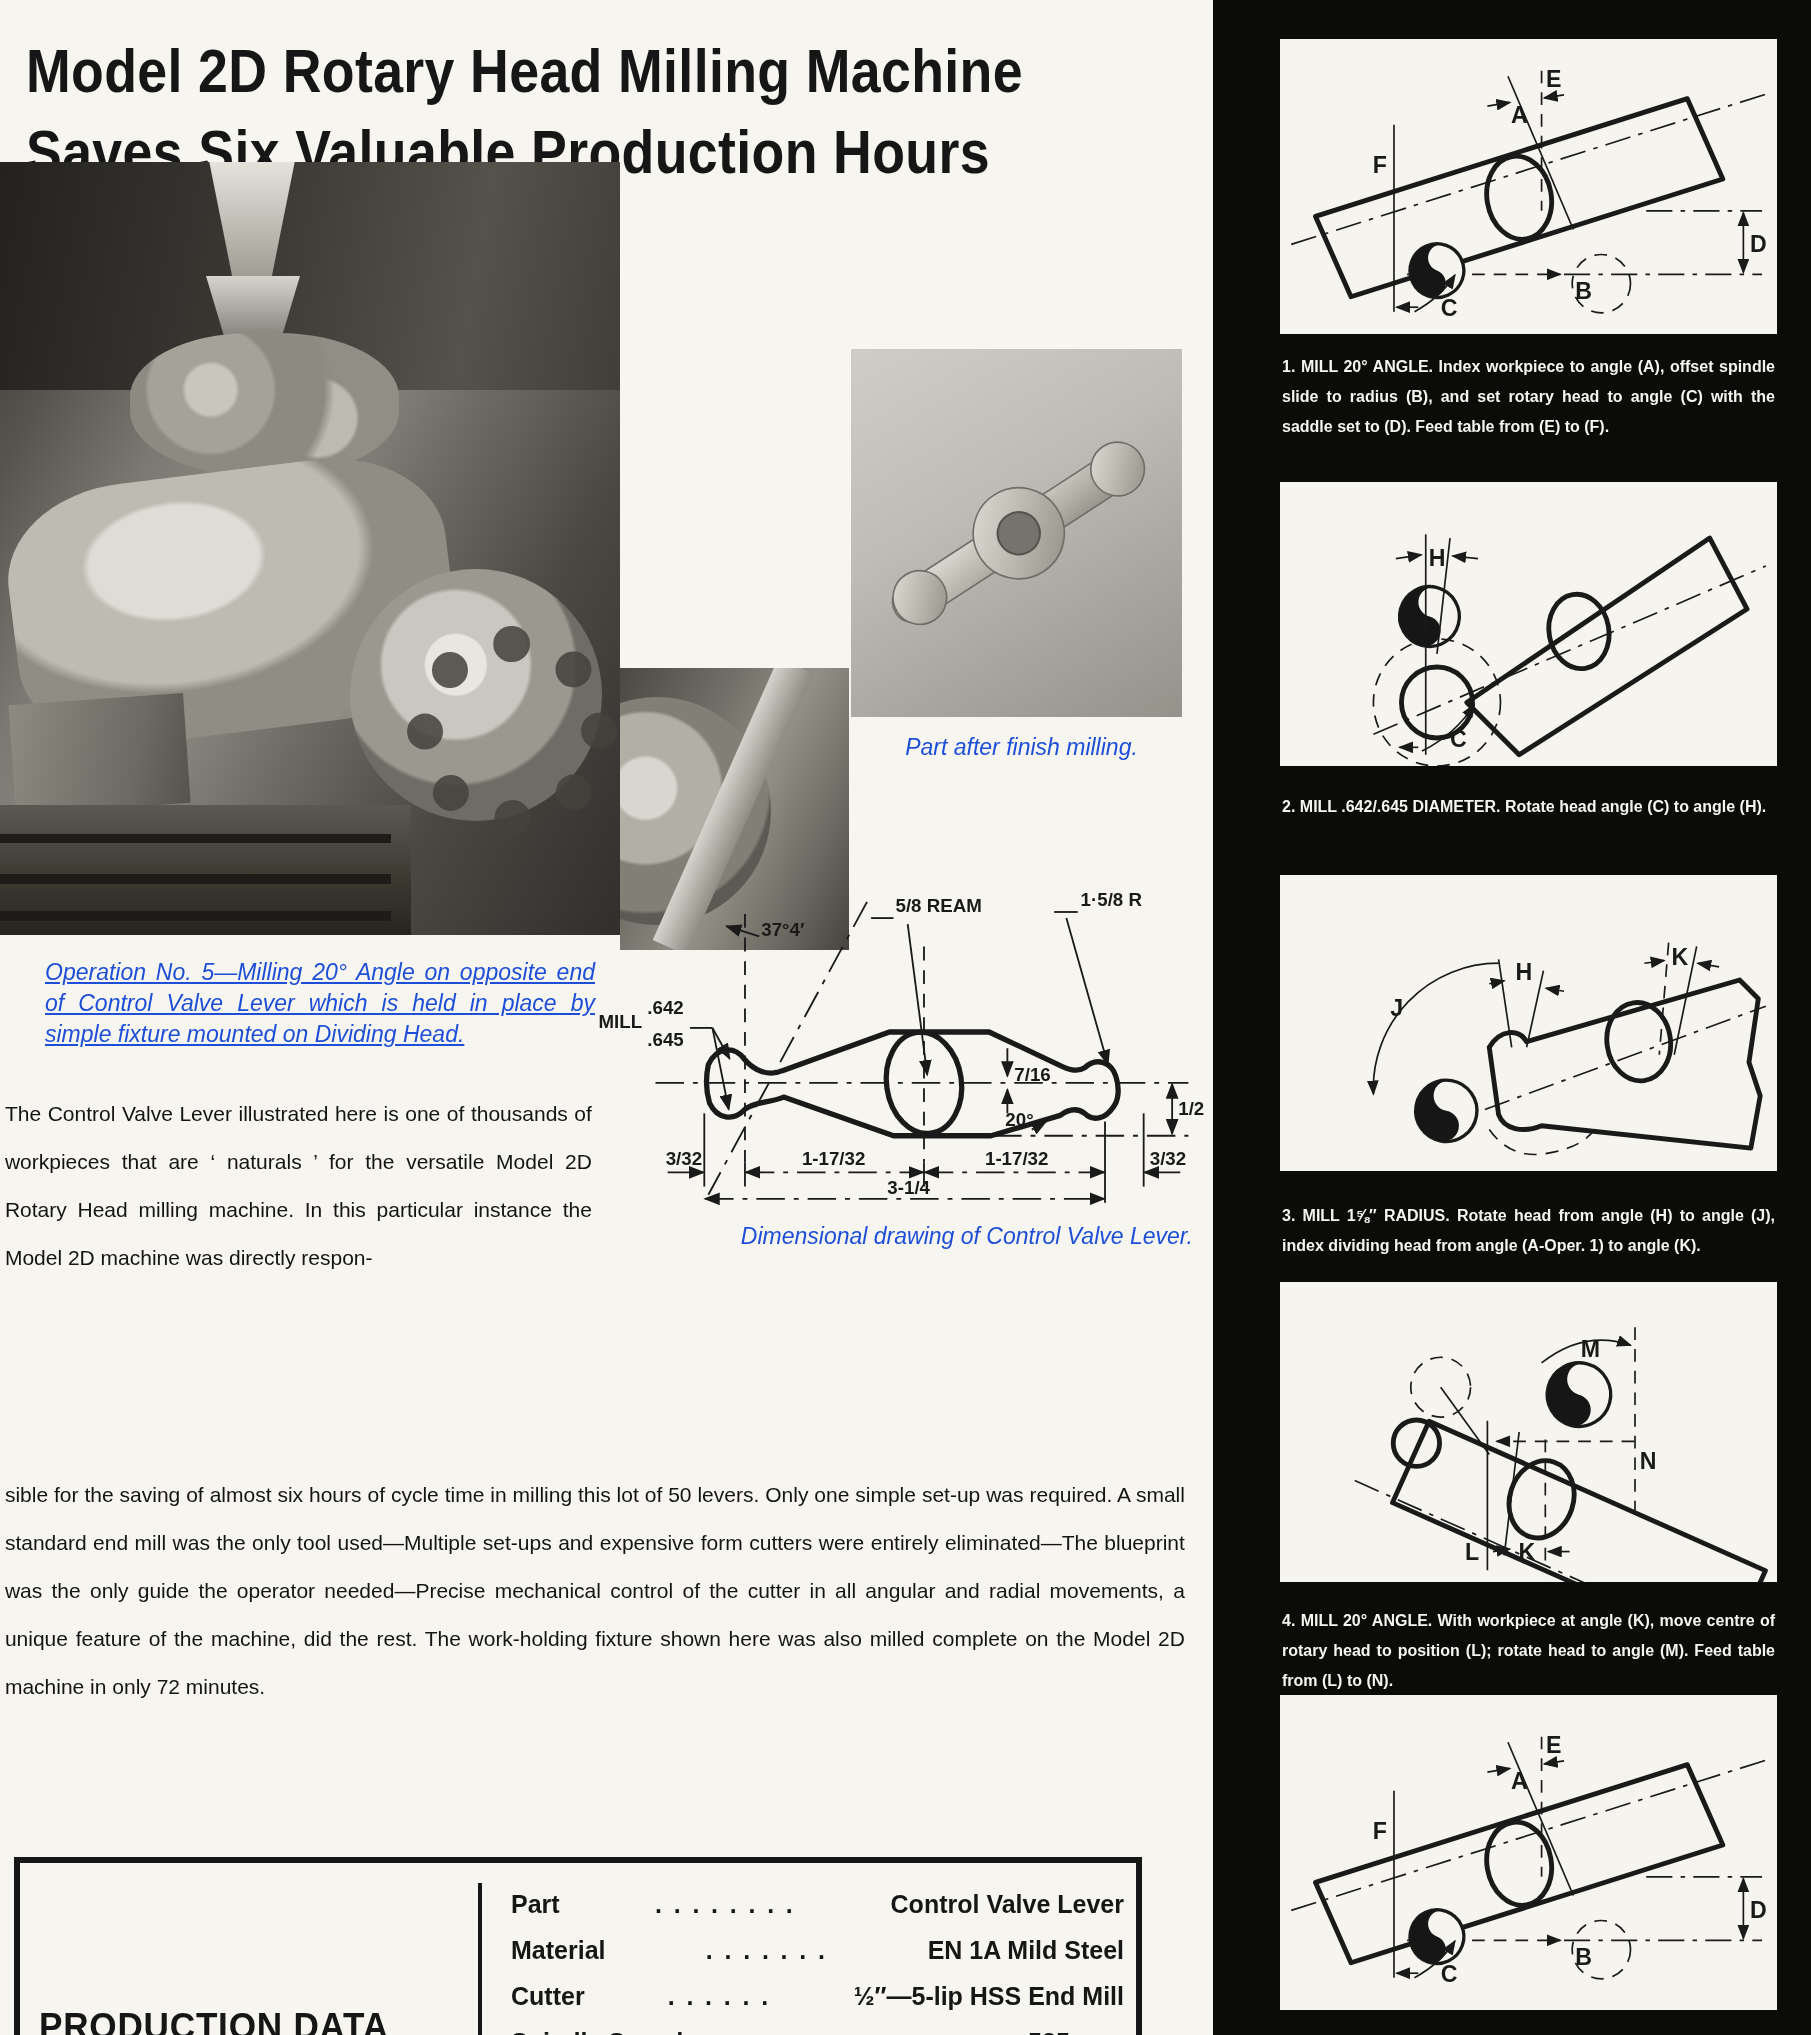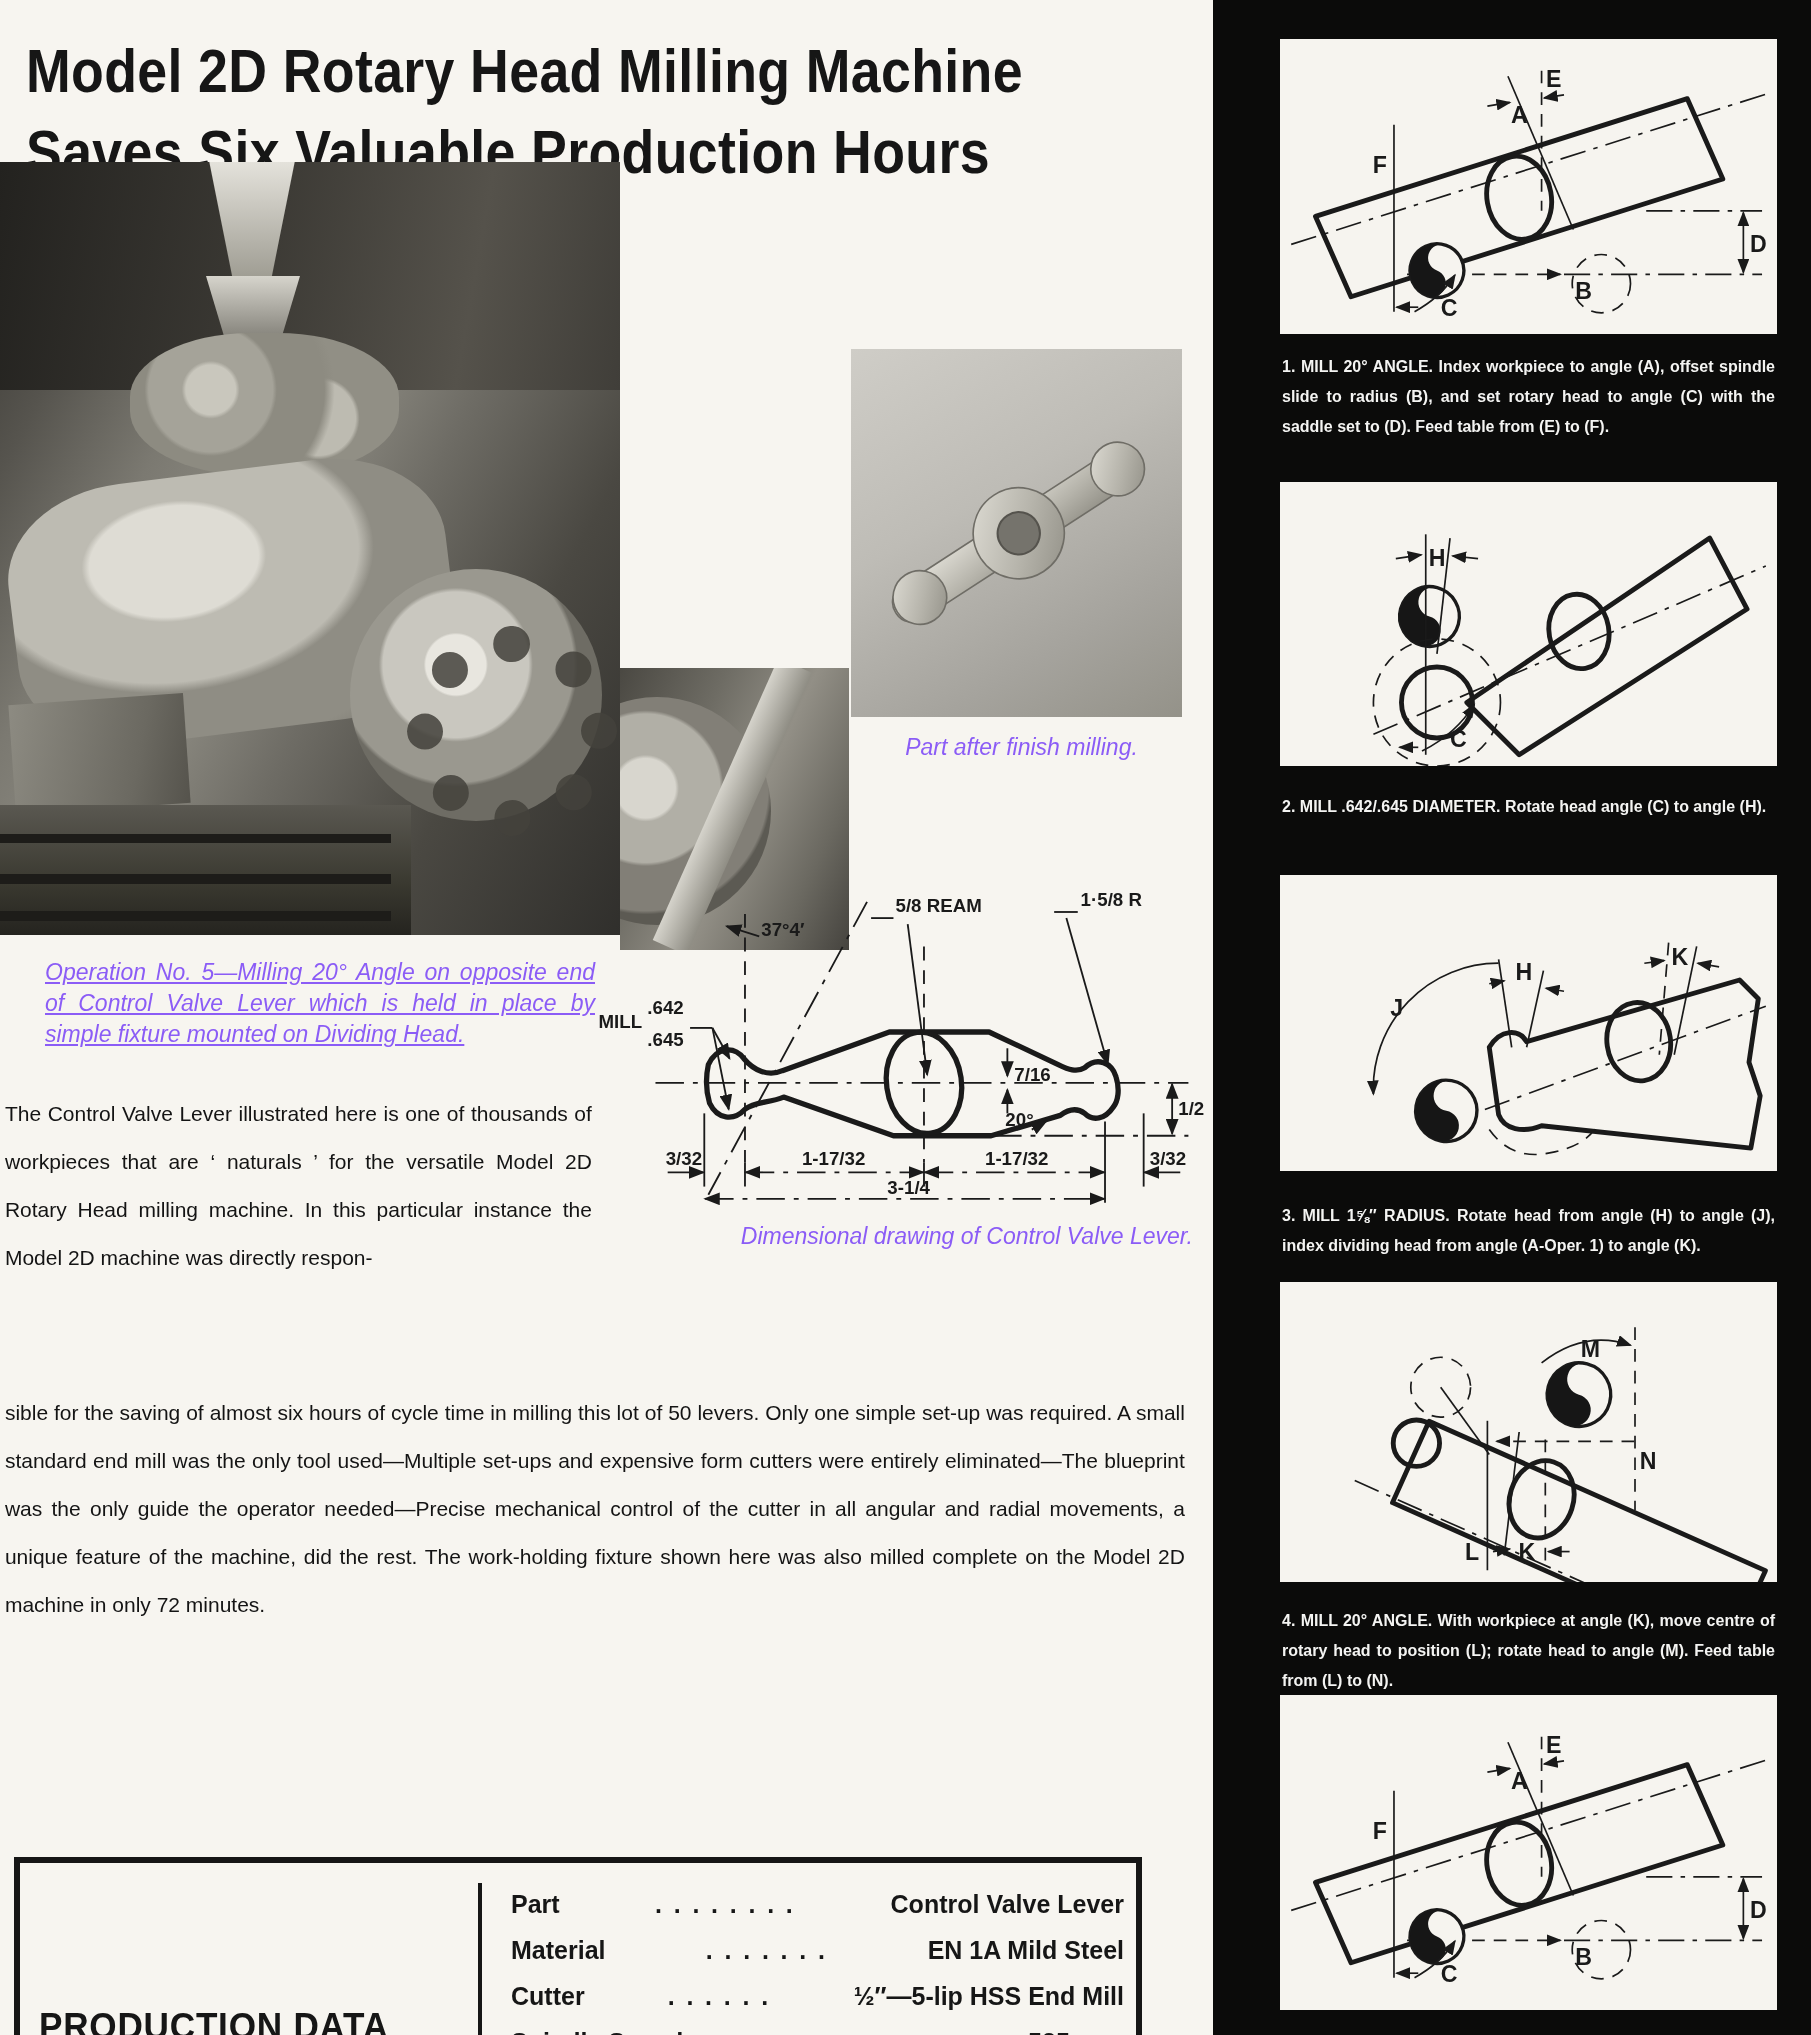--- a/index.html
+++ b/index.html
@@ -35,27 +35,27 @@
   .mp-slot{position:absolute;left:0;width:391px;height:9.8px;background:#1d1c19;}
   .photo-ext{position:absolute;left:620px;top:668px;width:229px;height:282px;overflow:hidden;
     background:linear-gradient(115deg,#4a4842 0%,#6e6c64 30%,#928f86 55%,#6a6860 80%,#45433e 100%);}
   .pe-disc{position:absolute;left:-77px;top:28.5px;width:228px;height:228px;border-radius:50%;
     background:radial-gradient(circle at 45% 40%,#d8d6ce 0 16%,#b1afa6 18% 40%,#827f77 42% 66%,#5c5a53 68% 100%);}
   .pe-bar{position:absolute;left:94px;top:-16.3px;width:37px;height:309px;transform:rotate(24deg);
     background:linear-gradient(90deg,#d5d3cb,#8f8d84);}
   .photo-part{position:absolute;left:851px;top:349px;width:331px;height:368px;overflow:hidden;
     background:linear-gradient(150deg,#cfcdc7 0%,#bebcb6 40%,#a5a39d 75%,#949289 100%);}
   
-  .cap{font-style:italic;font-size:23px;line-height:31px;color:#8b5cf6;}
+  .cap{font-style:italic;font-size:23px;line-height:31px;color:#1d4ed8;}
   .cap-machine{position:absolute;left:45px;top:957px;width:550px;text-align:justify;text-decoration:underline;}
   .cap-part{position:absolute;left:867px;top:732px;width:309px;text-align:center;}
   .cap-drawing{position:absolute;left:611px;top:1221px;width:582px;text-align:right;}
   .para{position:absolute;font-size:21px;line-height:48px;text-align:justify;color:#141414;}
   .para1{left:4.9px;top:1090px;width:587px;}
-  .para2{left:4.9px;top:1389px;width:1180px;}
+  .para2{left:4.9px;top:1471px;width:1180px;}
   
   .pd-box{position:absolute;left:14.2px;top:1857px;width:1128px;height:309px;border:6.5px solid #161616;
           box-sizing:border-box;background:#f7f5f0;}
   .pd-title{position:absolute;left:39px;top:2006px;font-size:37px;font-weight:bold;letter-spacing:0.8px;
             transform:scaleX(.95);transform-origin:left top;}
   .pd-divider{position:absolute;left:478px;top:1883px;width:3.7px;height:189px;background:#161616;}
   .pd-rows{position:absolute;left:511px;top:1873px;width:613px;}
   .pd-row{display:flex;align-items:flex-end;height:46px;font-size:25px;font-weight:bold;}
   .pd-row .dots{flex:1;text-align:center;overflow:hidden;white-space:nowrap;padding:0 9.8px;letter-spacing:2.4px;}
   

